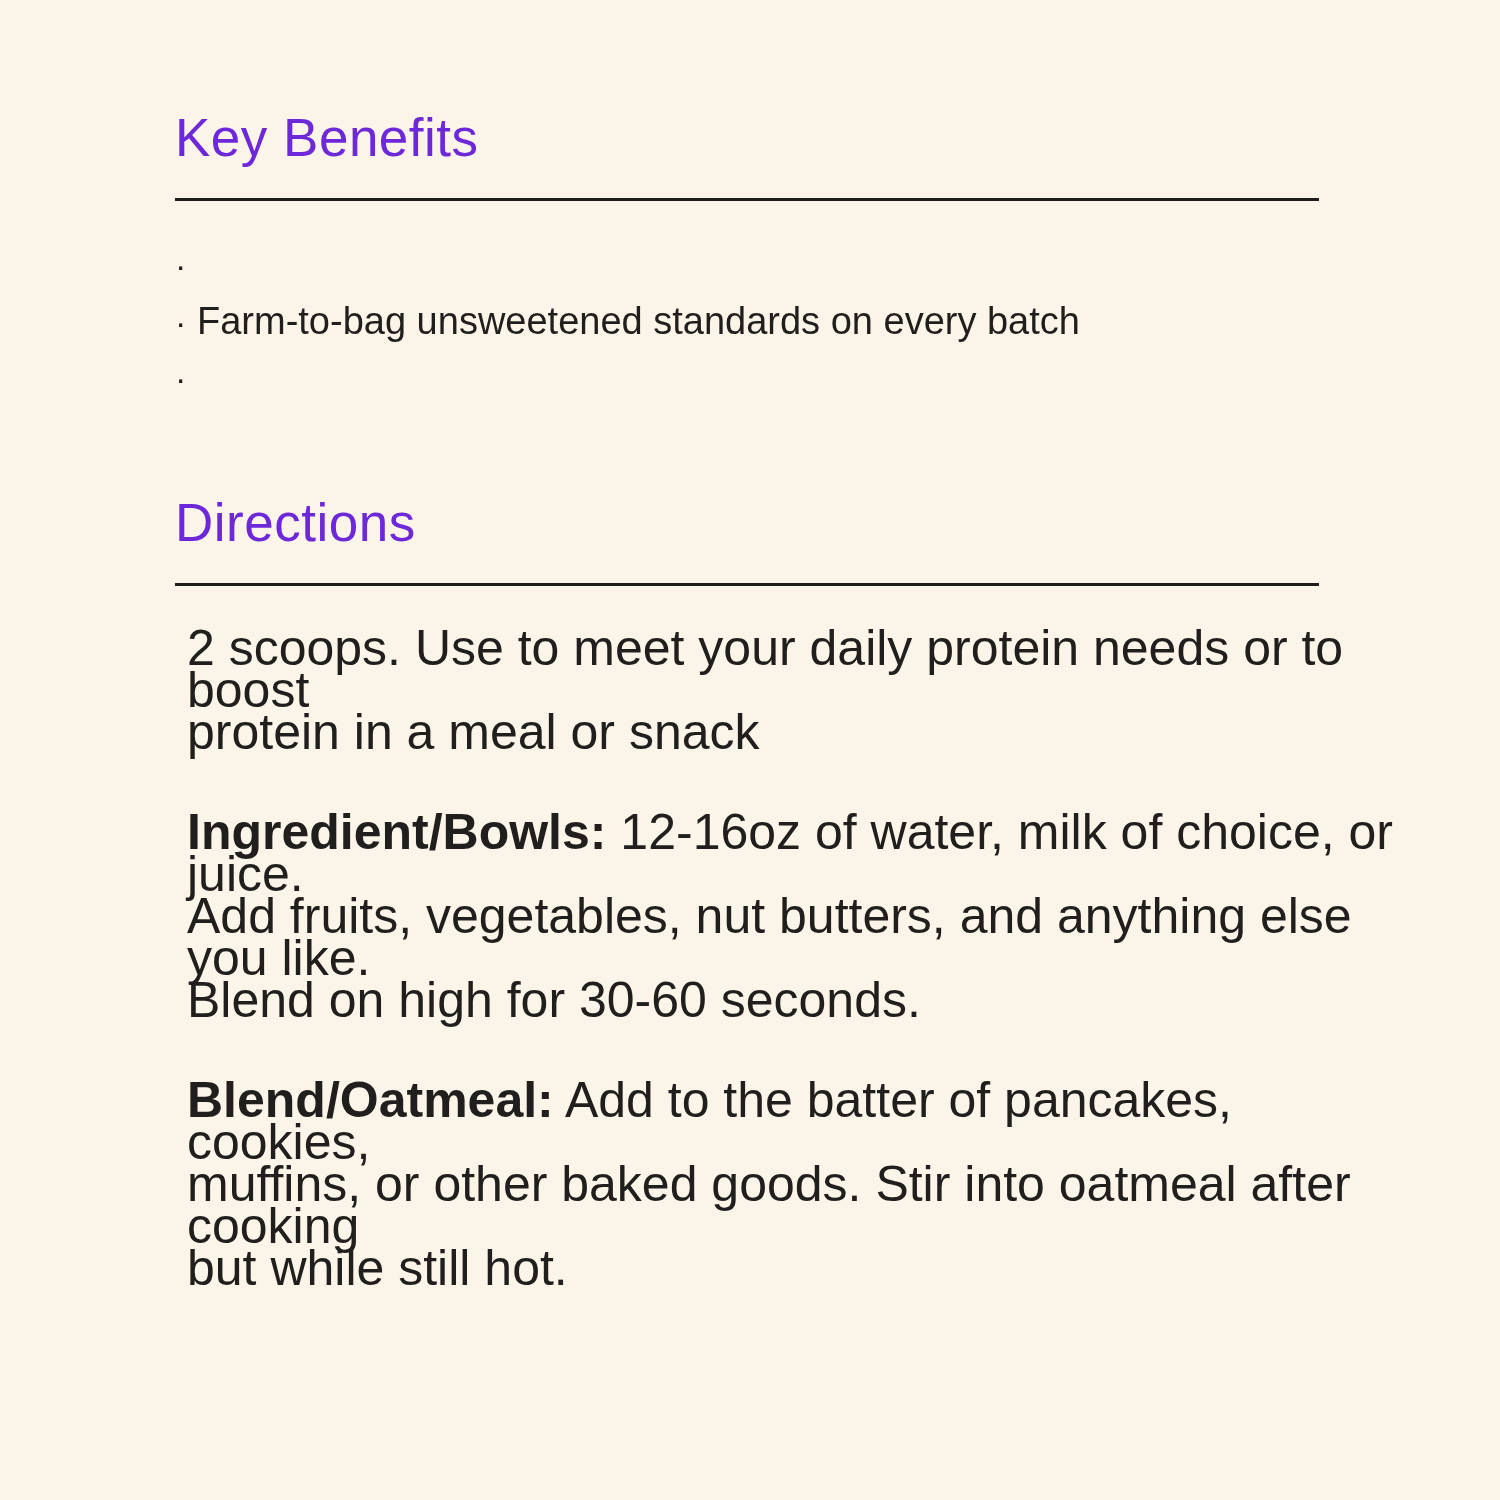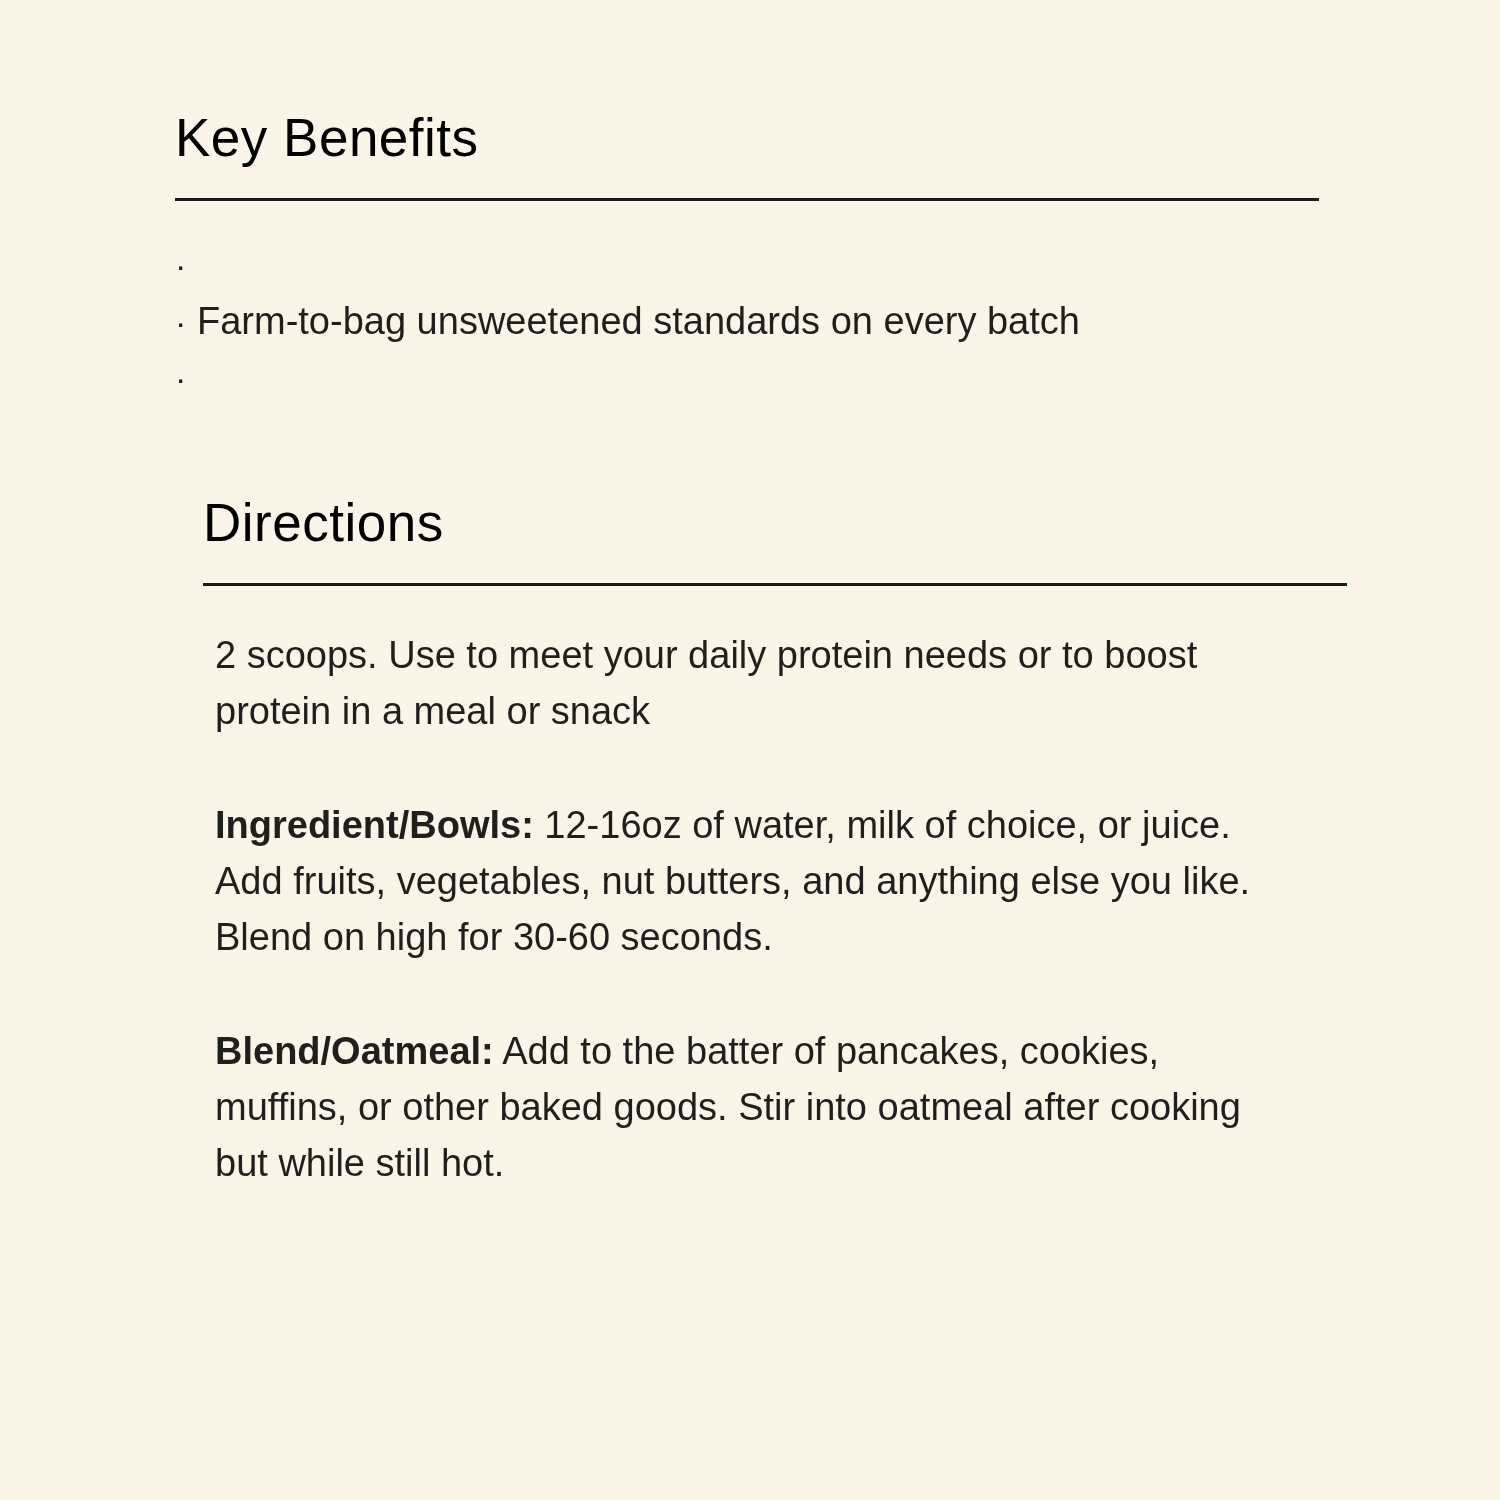--- a/index.html
+++ b/index.html
@@ -19,21 +19,21 @@
     width: 1500px;
     height: 1500px;
     padding: 106px 120px 0 175px;
   }
   .heading {
     margin: 0;
     font-size: 53px;
     font-weight: 400;
     line-height: 64px;
     letter-spacing: 0.5px;
-    color: #000000;
+    color: #6d28d9;
   }
   .divider {
     border: none;
     border-top: 3px solid #1D1C1A;
     margin: 28px 0 0 0;
     width: 1144px;
   }
   .bullets {
     list-style: none;
     margin: 36px 0 0 0;
@@ -45,30 +45,29 @@
     display: flex;
     align-items: baseline;
   }
   .dot {
     flex: 0 0 auto;
     width: 22px;
     font-size: 34px;
   }
   .directions-section {
     margin-top: 85px;
-    margin-left: 28px;
   }
   .body-copy {
     margin-top: 41px;
     width: 1220px;
   }
   .para {
     margin: 0 0 58px 12px;
-    font-size: 38px;
-    line-height: 56px;
+    font-size: 50px;
+    line-height: 42px;
     white-space: pre-line;
   }
   .para .label {
     font-weight: 700;
   }
 </style>
 </head>
 <body>
 
 <div class="page">

